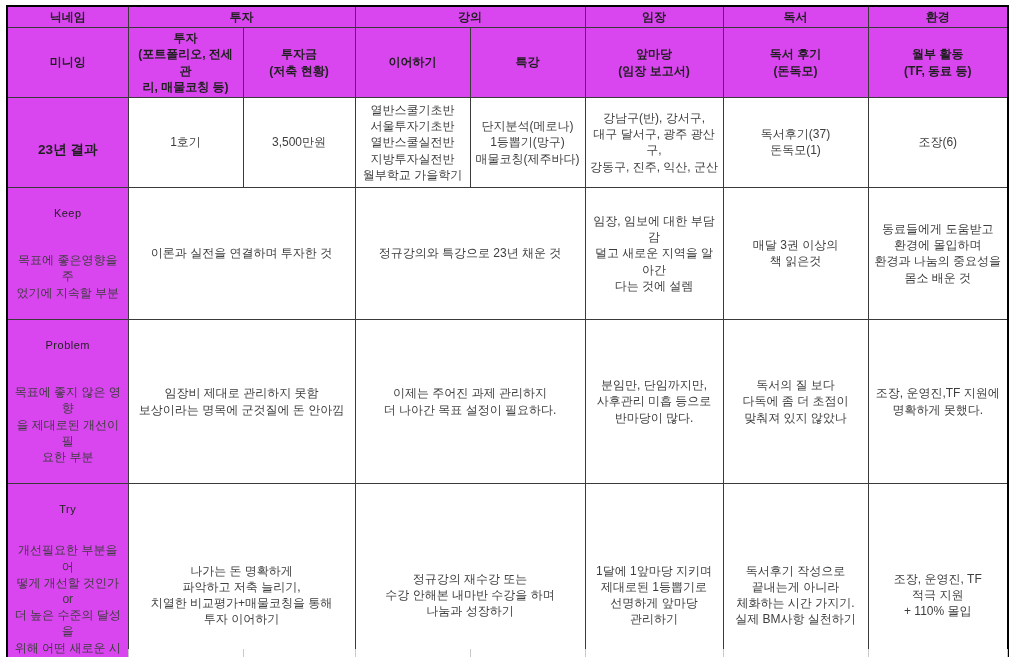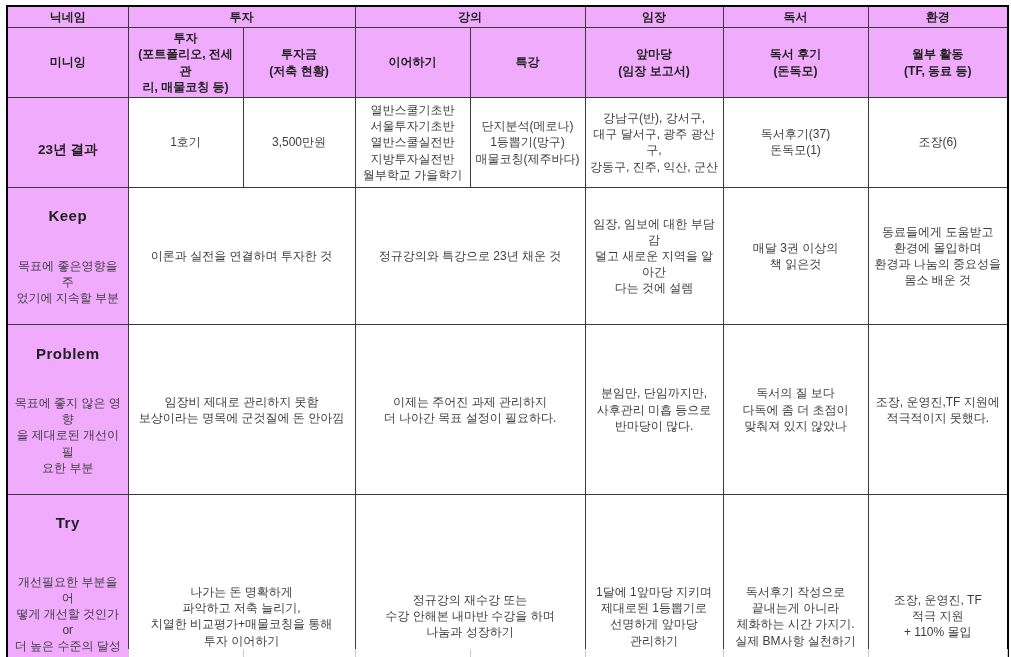--- a/index.html
+++ b/index.html
@@ -29,38 +29,38 @@
     border: 1px solid #3a3a3a;
     text-align: center;
     vertical-align: middle;
     padding: 2px 4px;
     font-size: 12px;
     line-height: 1.35;
     white-space: pre-line;
     overflow: hidden;
   }
   td.hd {
-    background: #f0abfc;
+    background: #d946ef;
     font-weight: bold;
     color: #1f1f1f;
   }
   td.bl2 { border-left: 2px solid #000000; }
   td.bb2 { border-bottom: 2px solid #000000; }
   .group-row td { font-size: 12.5px; }
   .sub-row td { font-size: 12px; }
   .rowlabel {
     font-weight: bold;
     font-size: 13.5px;
     color: #1f1f1f;
     white-space: pre-line;
     margin-top: 16px;
   }
   .kptlabel {
-    font-weight: bold;
-    font-size: 15px;
+    font-weight: normal;
+    font-size: 11px;
     color: #1f1f1f;
     letter-spacing: 0.5px;
     margin-bottom: 7px;
     white-space: pre-line;
   }
   .rdesc {
     font-weight: normal;
     font-size: 12px;
     color: #3d3d3d;
     white-space: pre-line;
@@ -167,26 +167,26 @@
 보상이라는 명목에 군것질에 돈 안아낌</td>
       <td class="bl2" colspan="2">이제는 주어진 과제 관리하지
 더 나아간 목표 설정이 필요하다.</td>
       <td class="bl2">분임만, 단임까지만,
 사후관리 미흡 등으로
 반마당이 많다.</td>
       <td class="bl2">독서의 질 보다
 다독에 좀 더 초점이
 맞춰져 있지 않았나</td>
       <td class="bl2">조장, 운영진,TF 지원에
-적극적이지 못했다.</td>
+명확하게 못했다.</td>
     </tr>
 
     <tr style="height:142px">
       <td class="hd">
-        <div class="kptlabel" style="margin-bottom:16px">Try</div>
+        <div class="kptlabel" style="margin-bottom:1px">Try</div>
         <div class="rdesc">개선필요한 부분을 어
 떻게 개선할 것인가 or
 더 높은 수준의 달성을
 위해 어떤 새로운 시도
 를 할것인가</div>
       </td>
       <td class="bl2" colspan="2">나가는 돈 명확하게
 파악하고 저축 늘리기,
 치열한 비교평가+매물코칭을 통해
 투자 이어하기</td>

